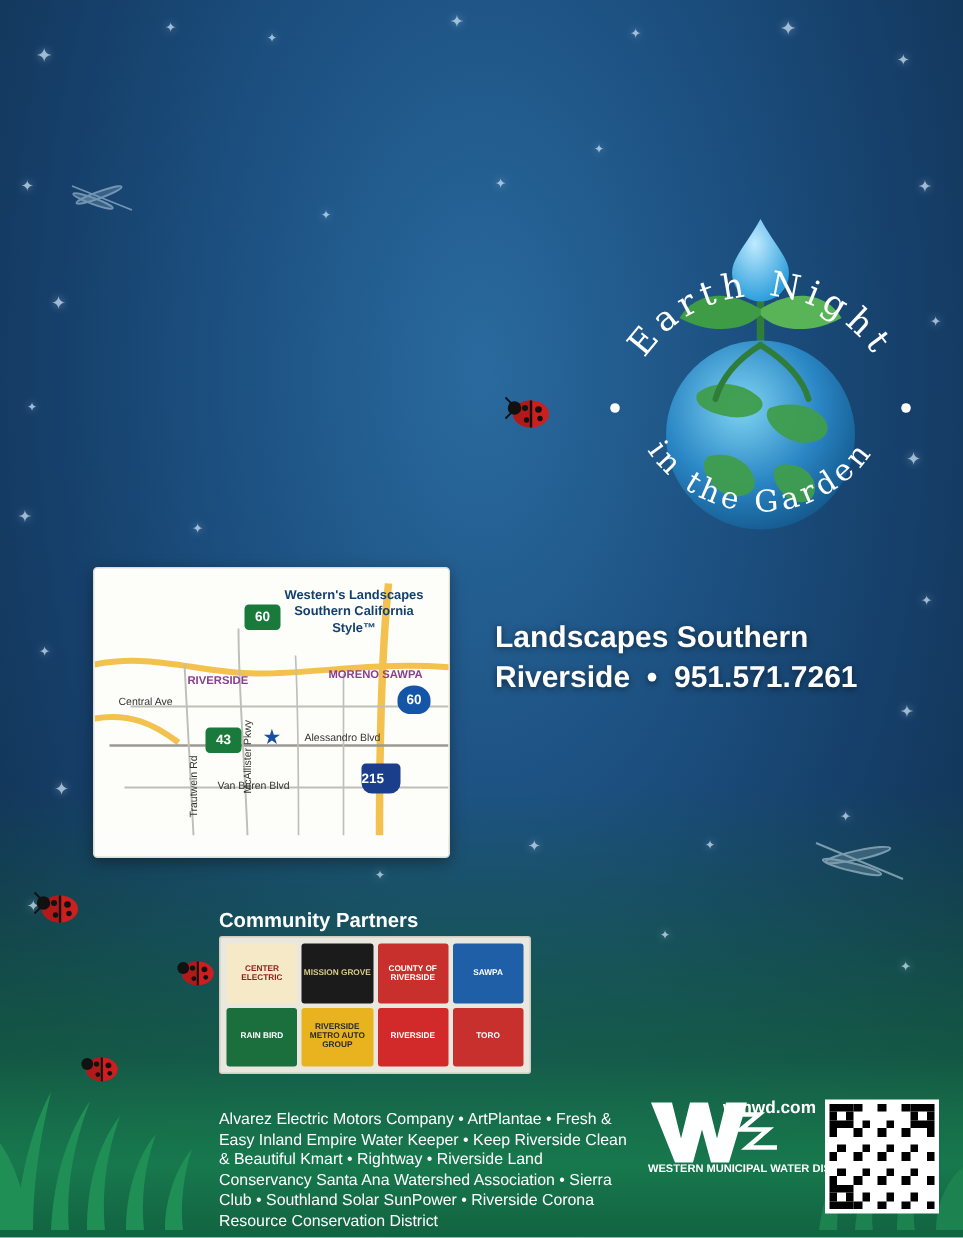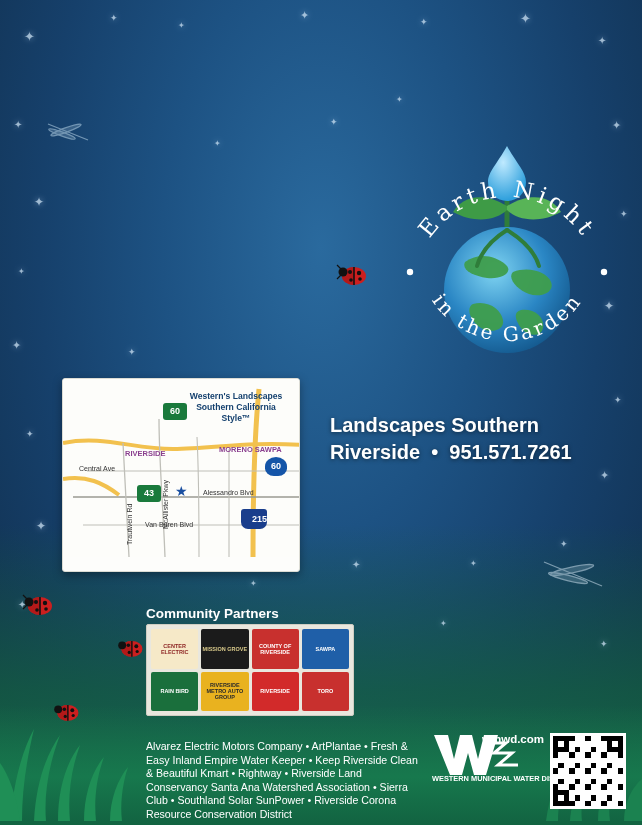--- a/index.html
+++ b/index.html
@@ -60,21 +60,21 @@
   }
   .map-label { position: absolute; font-size: 7px; color: #333; }
   .map-label.city { color: #8a3f8f; font-weight: bold; font-size: 7.5px; }
   .map-label.vert { transform: rotate(-90deg); transform-origin: left top; white-space: nowrap; }
   .shield-90 {
     position: absolute; width: 24px; height: 17px; background: #1a7a3c; border-radius: 3px;
     color: #fff; font-size: 9px; font-weight: bold; text-align: center; line-height: 17px;
   }
   .shield-i {
     position: absolute; width: 26px; height: 20px; background: #1a3e8c; border-radius: 3px 3px 7px 7px;
-    color: #fff; font-size: 9px; font-weight: bold; text-align: right; line-height: 20px;
+    color: #fff; font-size: 9px; font-weight: bold; text-align: left; line-height: 20px;
   }
   .shield-blue {
     position: absolute; width: 22px; height: 19px; background: #1455a8; border-radius: 50% 50% 40% 40%;
     color:#fff; font-size: 9px; font-weight: bold; text-align: center; line-height: 19px;
   }
   .star-marker { position: absolute; color: #1a4fa0; font-size: 14px; }
   
   .address {
     position: absolute; left: 330px; top: 412px; width: 270px;
     color: #fff; font-size: 20px; line-height: 27px; font-weight: 600;

